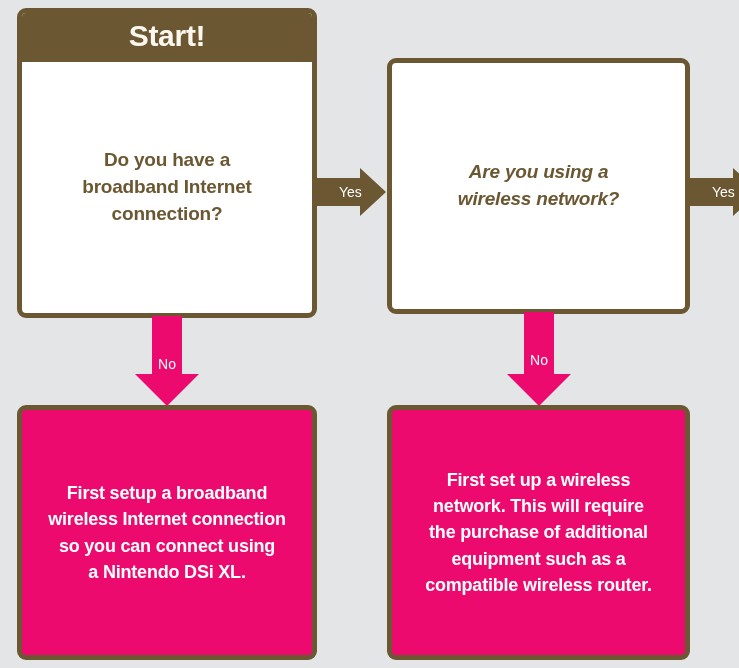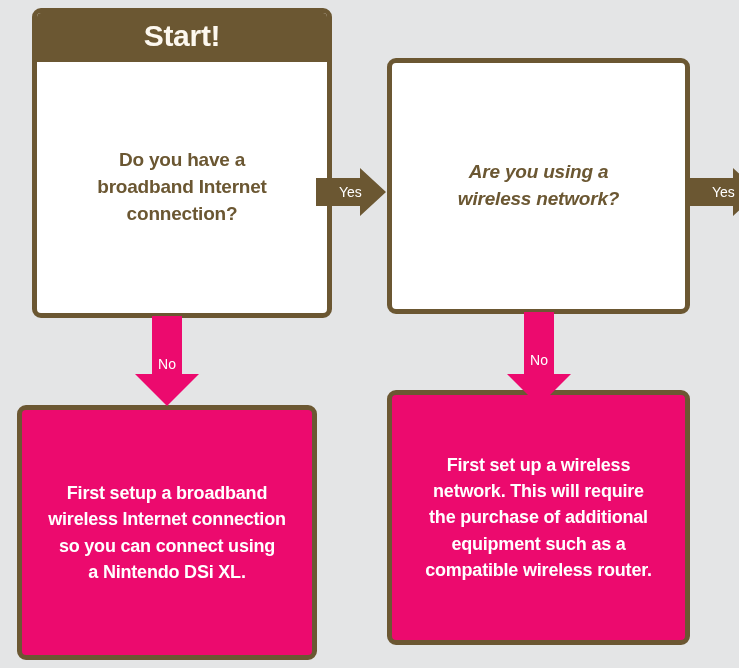--- a/index.html
+++ b/index.html
@@ -106,38 +106,38 @@
     transform: translateX(-50%);
     top: 41px;
     text-align: center;
   }
 </style>
 </head>
 <body>
 
 <div id="canvas">
 
-  <div class="node" id="node-1" style="left:32px; top:8px; width:300px; height:310px;">
+  <div class="node" id="node-1" style="left:17px; top:8px; width:300px; height:310px;">
     <div class="node-header">Start!</div>
     <div class="node-body">
       <div class="q-text">Do you have a<br>broadband Internet<br>connection?</div>
     </div>
   </div>
 
   <div class="node" id="node-2" style="left:387px; top:58px; width:303px; height:256px;font-style:italic;">
     <div class="node-body">
       <div class="q-text">Are you using a<br>wireless network?</div>
     </div>
   </div>
 
   <div class="action" id="action-1" style="left:17px; top:405px; width:300px; height:255px;">
     <div class="a-text">First setup a broadband<br>wireless Internet connection<br>so you can connect using<br>a Nintendo DSi XL.</div>
   </div>
 
-  <div class="action" id="action-2" style="left:387px; top:390px; width:303px; height:255px;">
+  <div class="action" id="action-2" style="left:387px; top:405px; width:303px; height:255px;">
     <div class="a-text">First set up a wireless<br>network. This will require<br>the purchase of additional<br>equipment such as a<br>compatible wireless router.</div>
   </div>
 
   <div class="arrow" style="left:316px; top:168px; width:70px; height:48px;">
     <svg width="70" height="48" viewBox="0 0 70 48">
       <polygon points="0,10 44,10 44,0 70,24 44,48 44,38 0,38" fill="#6b5732"></polygon>
     </svg>
     <span class="arrow-label yes">Yes</span>
   </div>
 

